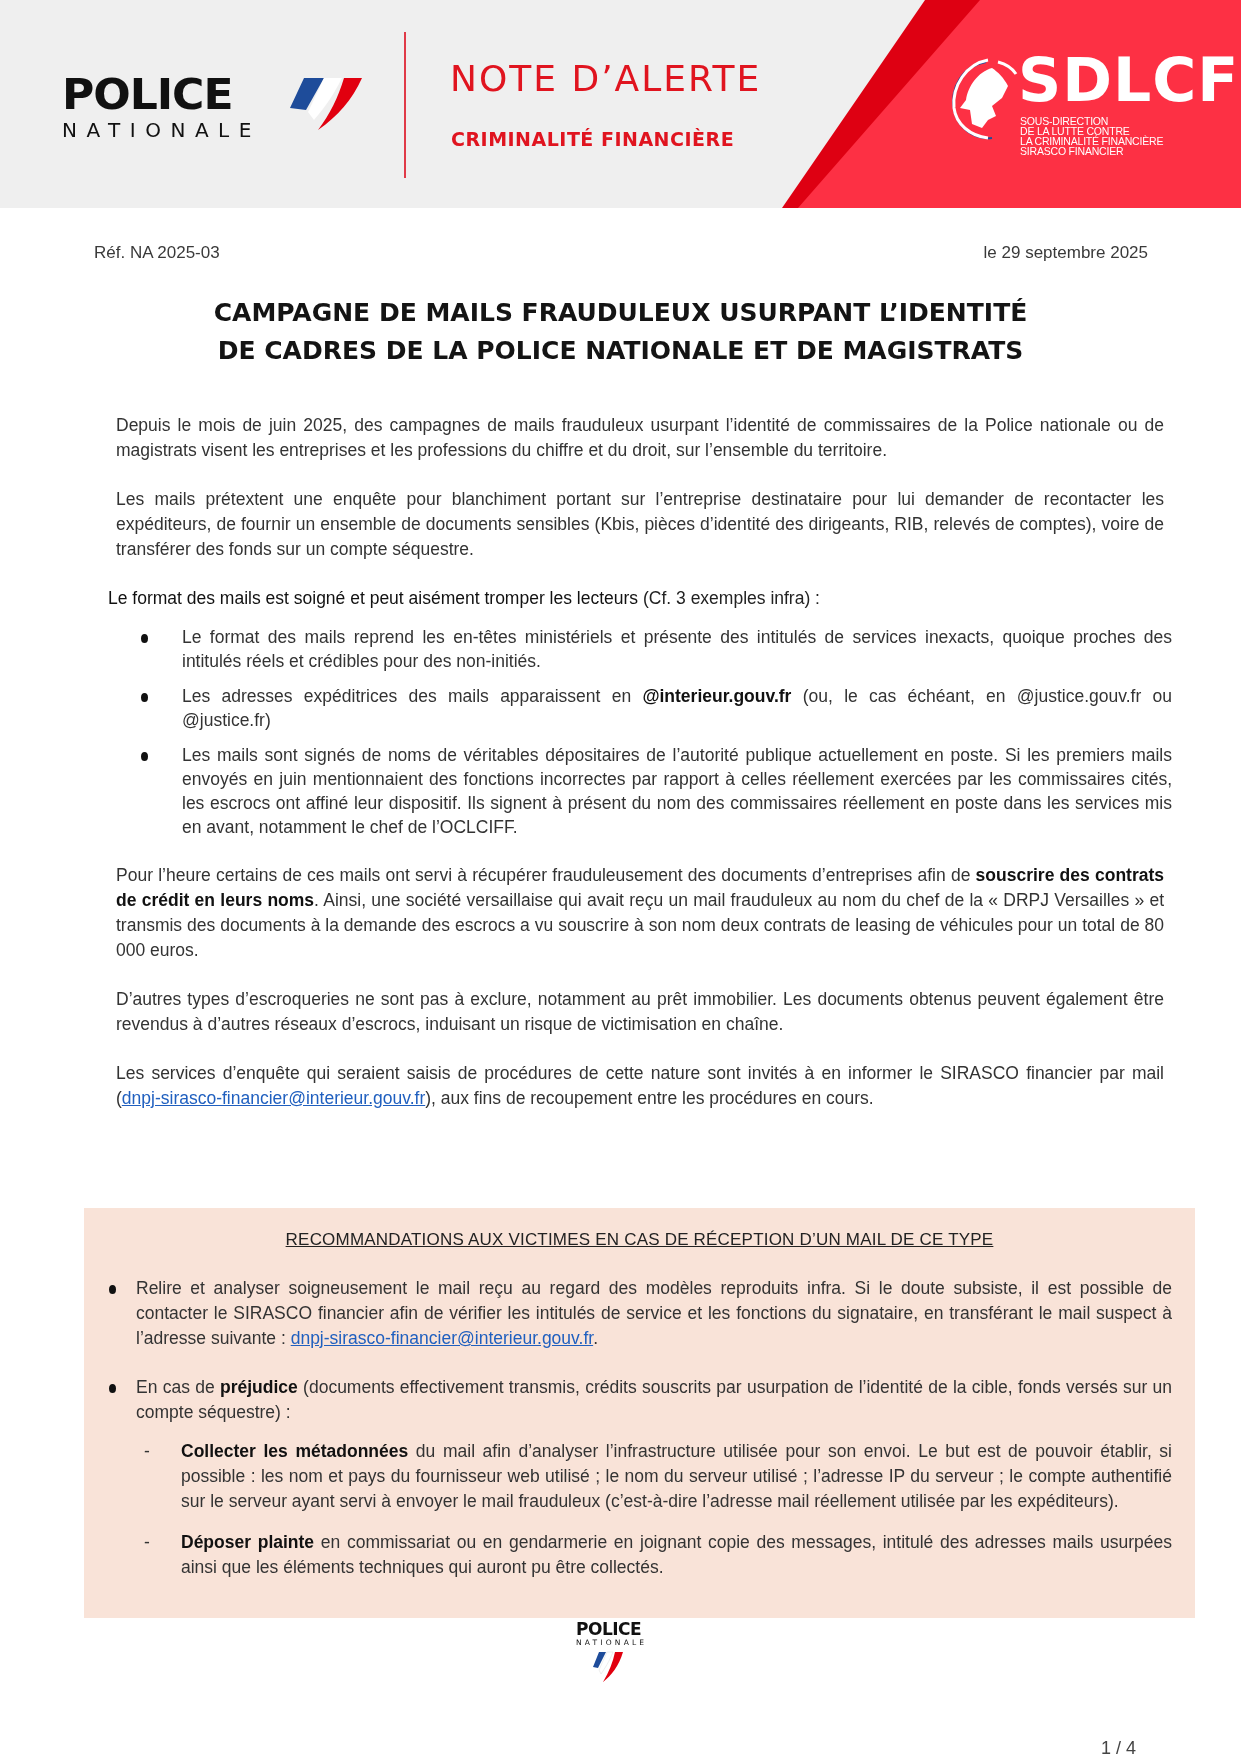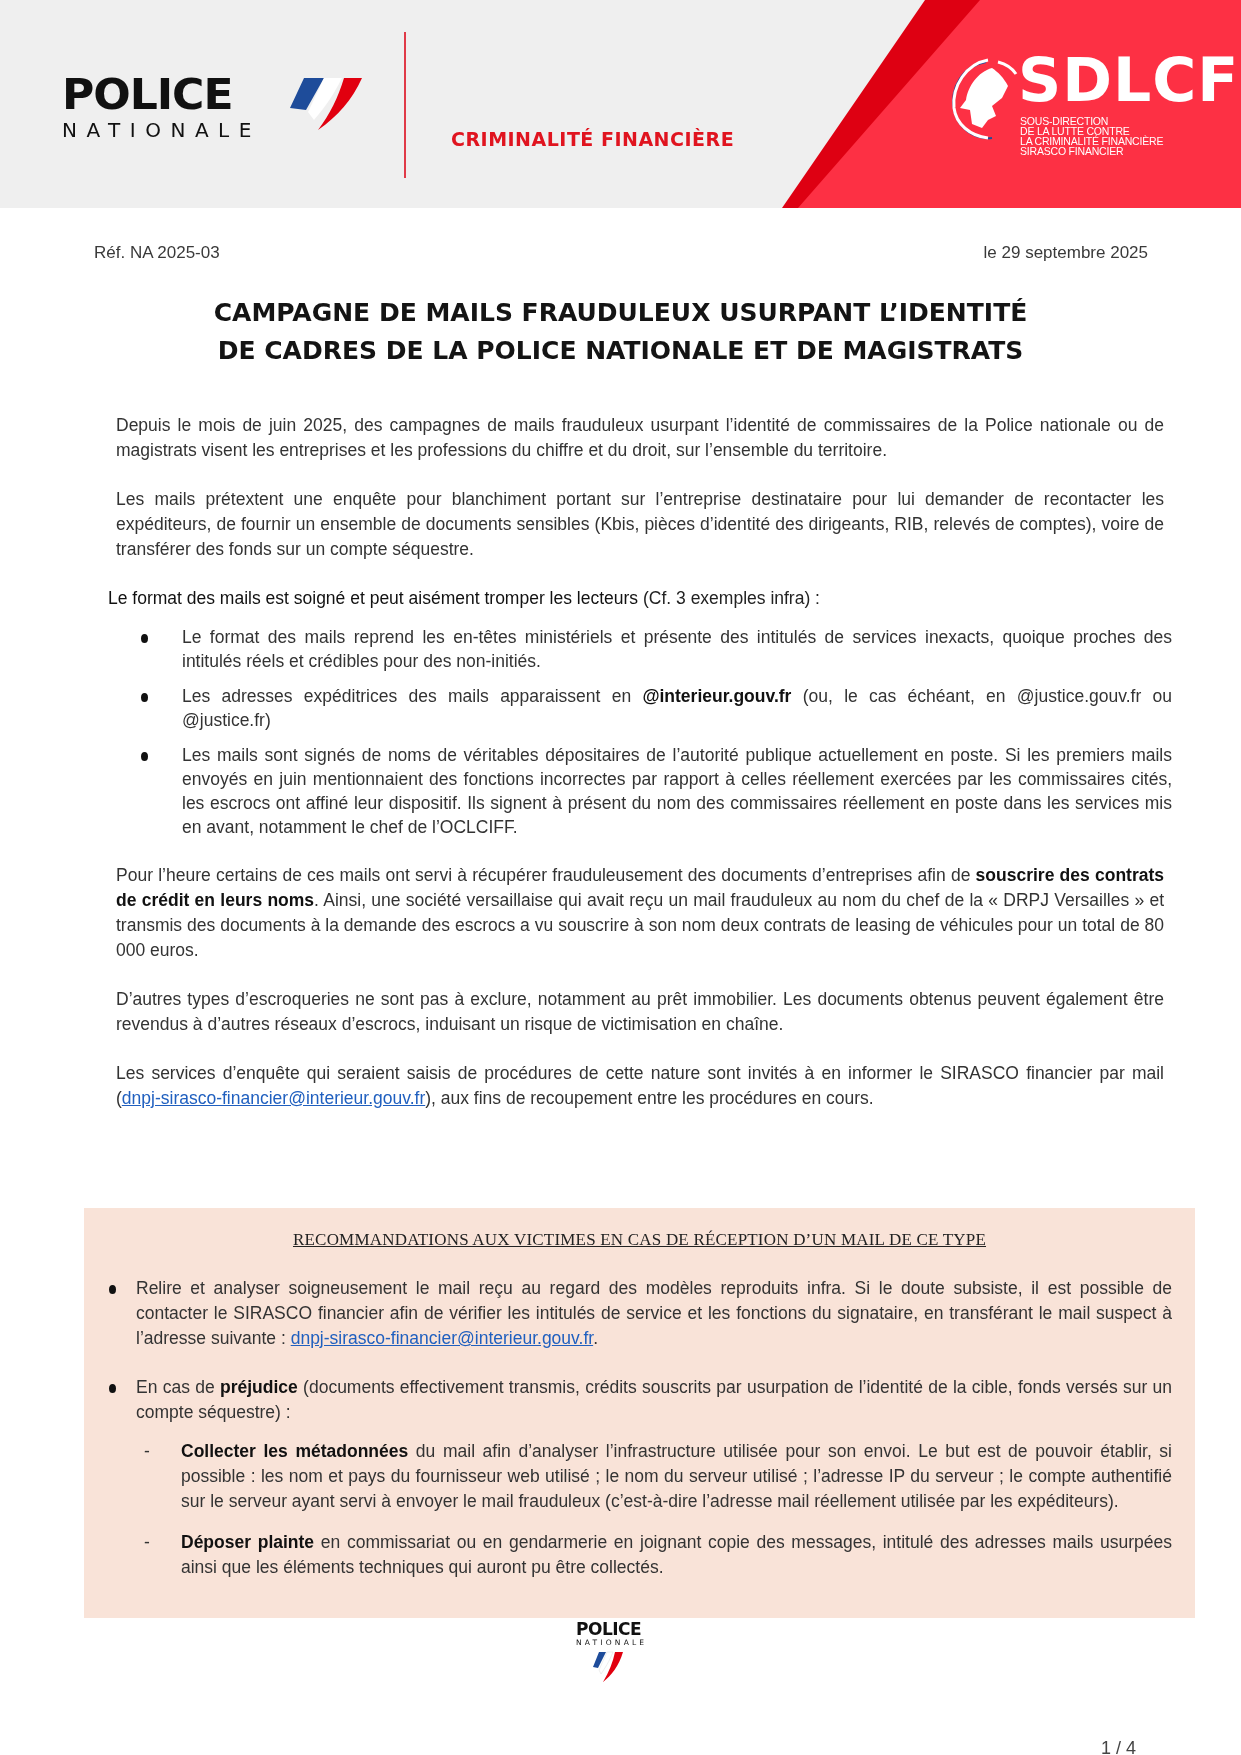--- a/index.html
+++ b/index.html
@@ -70,21 +70,21 @@
   ul.bul li .dot { position: absolute; left: 33px; top: 9px; width: 7px; height: 9px; background: #111; border-radius: 50%; }
   a.link { color: #1f5fbf; text-decoration: underline; }
 
   
   .reco {
     position: absolute; left: 84px; top: 1208px; width: 1111px; height: 410px;
     background: #f9e3d8;
   }
   .reco-title {
     position: absolute; left: 0; width: 1111px; top: 22px; text-align: center;
-    font-size: 17px; color: #222; text-decoration: underline; letter-spacing: 0.2px; font-family: Liberation Serif, serif;
+    font-size: 17px; color: #222; text-decoration: underline; letter-spacing: 0.2px;
   }
   .reco-list { position: absolute; left: 20px; top: 68px; width: 1068px; }
   .reco-item { position: relative; padding-left: 32px; font-size: 17.5px; line-height: 25px; text-align: justify; color: #333; margin-bottom: 24px; }
   .reco-item .dot { position: absolute; left: 5px; top: 9px; width: 7px; height: 9px; background: #111; border-radius: 50%; }
   .sub-list { margin: 14px 0 0 0; padding: 0; list-style: none; }
   .sub-item { position: relative; padding-left: 45px; margin-bottom: 16px; text-align: justify; }
   .sub-item .dash { position: absolute; left: 8px; top: 0; }
 
   
   .foot-logo { position: absolute; left: 576px; top: 1620px; }
@@ -106,20 +106,21 @@
     <div class="pn-police">POLICE</div>
     <div class="pn-nationale">NATIONALE</div>
     <svg class="pn-flag" width="72" height="56">
       <path d="M14,2 L34,2 L16,34 L0,32 Z" fill="#1e4c9a"></path>
       <path d="M34,2 L52,2 C44,18 36,30 24,44 L18,36 Z" fill="#ffffff"></path>
       <path d="M54,2 L72,2 C62,24 48,40 28,54 C40,38 48,22 54,2 Z" fill="#e1000f"></path>
     </svg>
   </div>
 
   <div class="vsep"></div>
+  <div class="note-title">NOTE D’ALERTE</div>
   <div class="note-sub">CRIMINALITÉ FINANCIÈRE</div>
 
   <div class="sdlcf">
     <svg class="sdlcf-emblem" width="70" height="84">
       <path d="M38,4 C14,8 2,30 6,52 C10,70 26,82 44,80" fill="none" stroke="#1e4c9a" stroke-width="2"></path>
       <path d="M40,2 C18,6 4,28 6,50 C8,66 22,78 40,80" fill="none" stroke="#ffffff" stroke-width="3"></path>
       <path d="M44,10 C30,14 20,28 18,42 L12,50 L22,52 L24,66 L34,70 L40,62 L48,58 L44,48 L54,40 L60,28 C56,20 50,14 44,10 Z" fill="#ffffff"></path>
       <path d="M50,4 C58,6 64,10 68,16" fill="none" stroke="#ffffff" stroke-width="3"></path>
     </svg>
     <div class="sdlcf-name">SDLCF</div>

